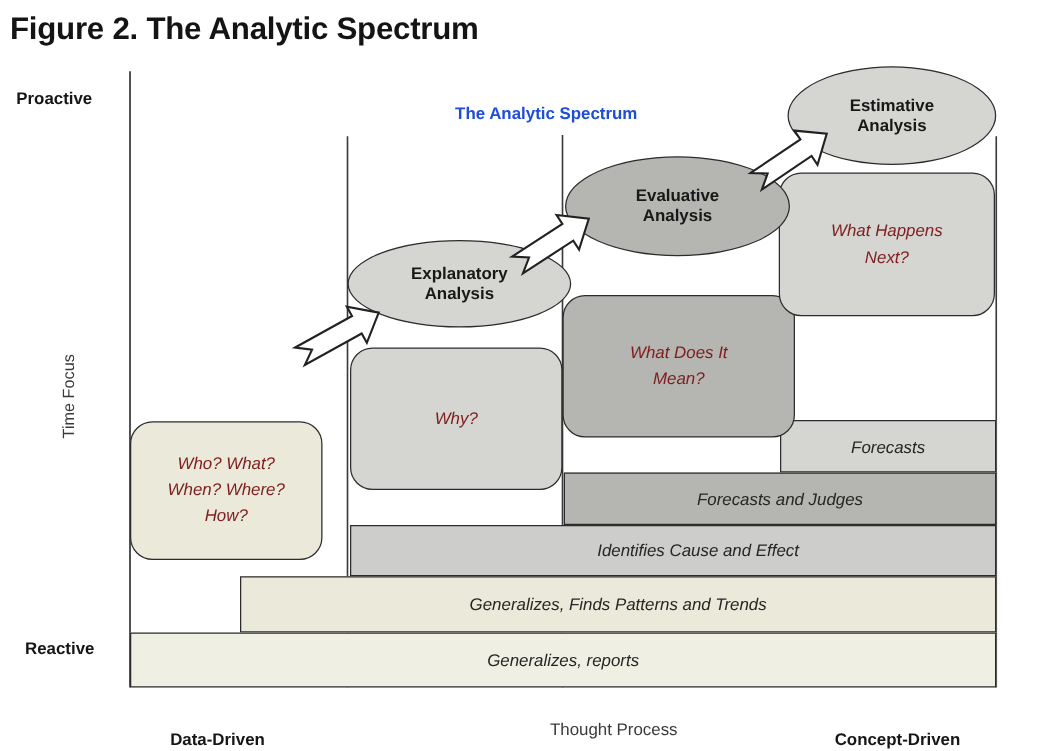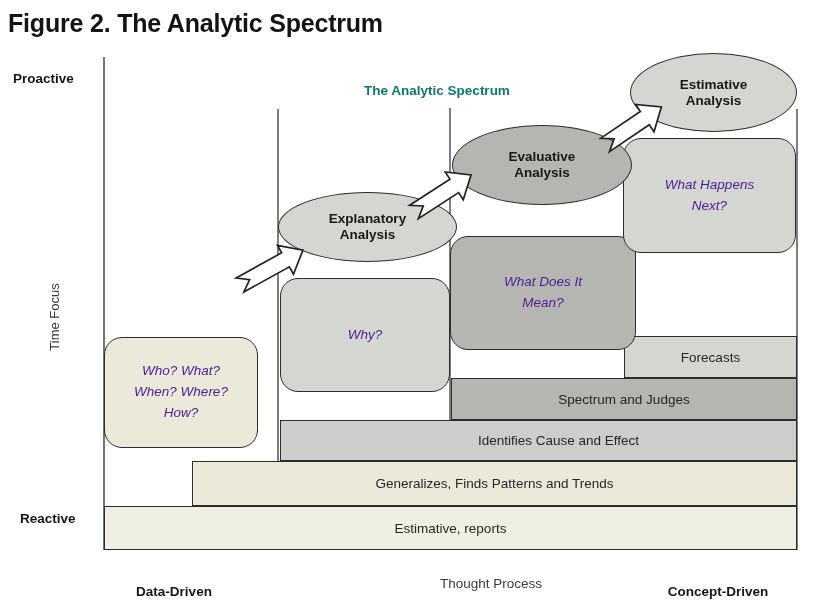--- a/index.html
+++ b/index.html
@@ -4,32 +4,32 @@
 <style>
   html,body{margin:0;padding:0;background:#ffffff;}
   body{width:830px;height:601px;overflow:hidden;
        font-family:"Liberation Sans","DejaVu Sans",sans-serif;color:#1c1c1c;}
   .stage{position:relative;width:830px;height:601px;background:#fff;}
 
   .figure-title{position:absolute;left:8px;top:9px;font-size:25px;font-weight:bold;
                 letter-spacing:-0.2px;color:#141414;}
 
   .inner-title{position:absolute;left:337px;top:83px;width:200px;text-align:center;
-               font-size:13.5px;font-weight:bold;color:#0f766e;z-index:5;}
+               font-size:13.5px;font-weight:bold;color:#1d4ed8;z-index:5;}
 
   svg.layer{position:absolute;left:0;top:0;z-index:1;}
   svg.arrow-layer{position:absolute;left:0;top:0;z-index:6;pointer-events:none;}
 
   .bar{position:absolute;box-sizing:border-box;border:1.3px solid #2c2c2c;
-       display:flex;align-items:center;justify-content:center;z-index:2;}
+       display:flex;align-items:center;justify-content:center;z-index:2;font-style:italic;}
   .bar span{font-size:13.5px;color:#262626;}
 
   .qbox{position:absolute;box-sizing:border-box;border:1.5px solid #2c2c2c;border-radius:18px;
         display:flex;align-items:center;justify-content:center;text-align:center;z-index:3;}
-  .qbox span{font-style:italic;font-size:13.5px;line-height:1.55;color:#4c1d95;}
+  .qbox span{font-style:italic;font-size:13.5px;line-height:1.55;color:#7f1d1d;}
 
   .ell{position:absolute;box-sizing:border-box;border:1.5px solid #2c2c2c;border-radius:50%;
        display:flex;align-items:center;justify-content:center;text-align:center;z-index:4;}
   .ell span{font-weight:bold;font-size:13.5px;line-height:1.15;color:#181818;}
 
   .tone-cream{background:#eae9da;}
   .tone-cream-light{background:#f0efe3;}
   .tone-light{background:#d5d5d2;}
   .tone-light2{background:#cdcdcb;}
   .tone-mid{background:#b5b5b2;}
@@ -59,30 +59,30 @@
     <line x1="450" y1="108" x2="450" y2="550" stroke="#3a3a3a" stroke-width="1.3"></line>
     <line x1="797" y1="109" x2="797" y2="550" stroke="#3a3a3a" stroke-width="1.3"></line>
   </svg>
 
   <div class="inner-title">The Analytic Spectrum</div>
 
   <div class="bar tone-light" style="left:624px;top:336px;width:173px;height:42px;">
     <span>Forecasts</span>
   </div>
   <div class="bar tone-mid" style="left:451px;top:378px;width:346px;height:42px;">
-    <span>Spectrum and Judges</span>
+    <span>Forecasts and Judges</span>
   </div>
   <div class="bar tone-light2" style="left:280px;top:420px;width:517px;height:41px;padding-left:40px;">
     <span>Identifies Cause and Effect</span>
   </div>
   <div class="bar tone-cream" style="left:192px;top:461px;width:605px;height:45px;">
     <span>Generalizes, Finds Patterns and Trends</span>
   </div>
   <div class="bar tone-cream-light" style="left:104px;top:506px;width:693px;height:44px;">
-    <span>Estimative, reports</span>
+    <span>Generalizes, reports</span>
   </div>
 
   <div class="qbox tone-cream" style="left:104px;top:337px;width:154px;height:111px;">
     <span class="w104">Who? What? When? Where? How?</span>
   </div>
   <div class="qbox tone-light" style="left:280px;top:278px;width:170px;height:114px;">
     <span class="w104">Why?</span>
   </div>
   <div class="qbox tone-mid" style="left:450px;top:208px;width:186px;height:114px;margin-top:28px;">
     <span class="w92">What Does It Mean?</span>

